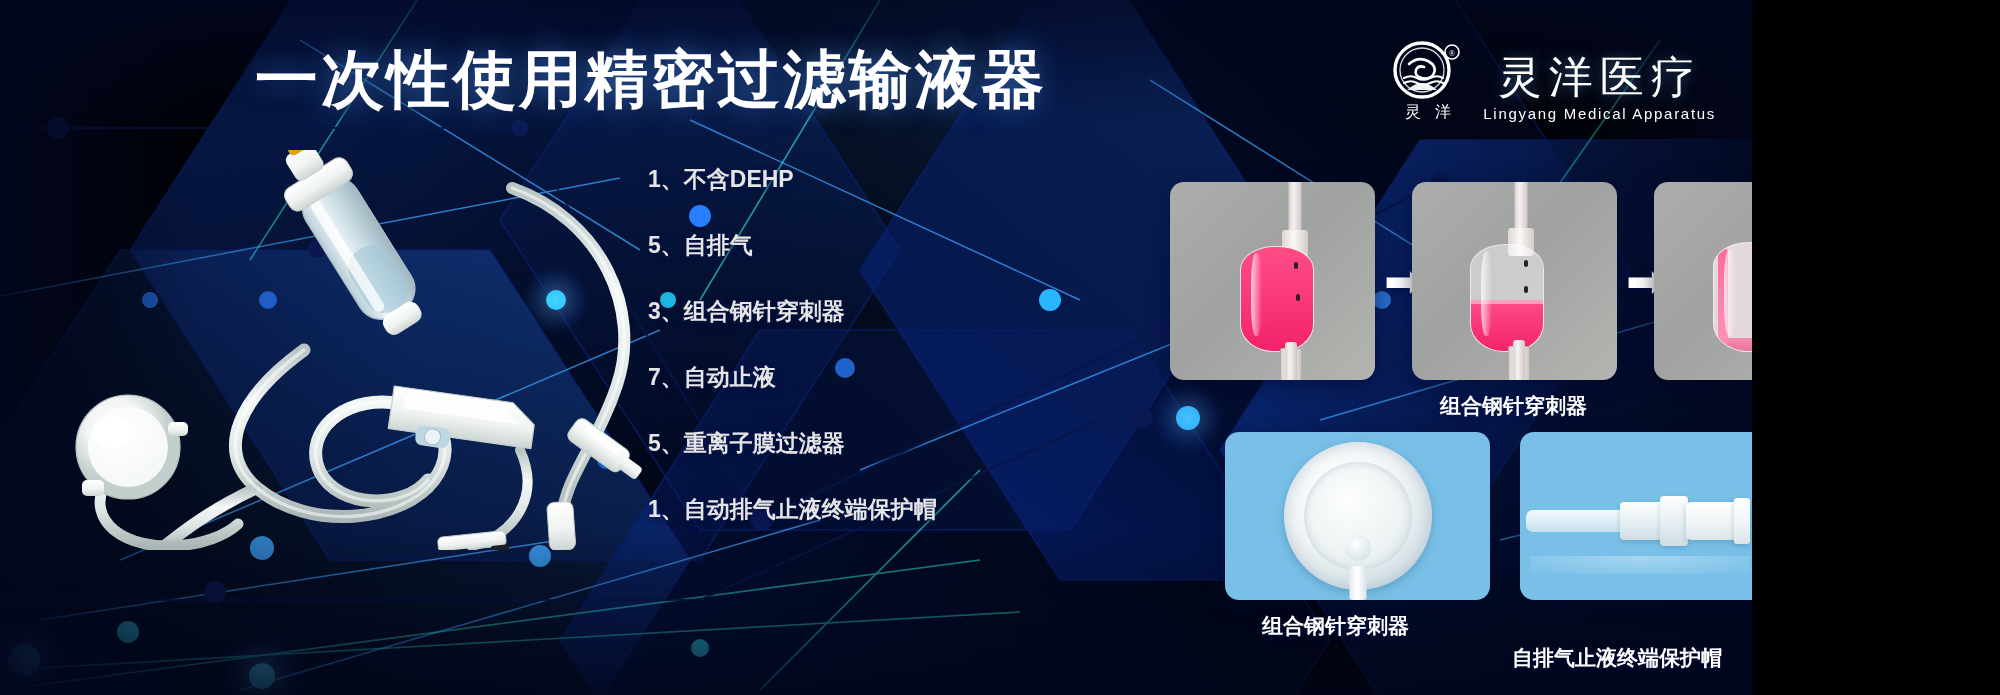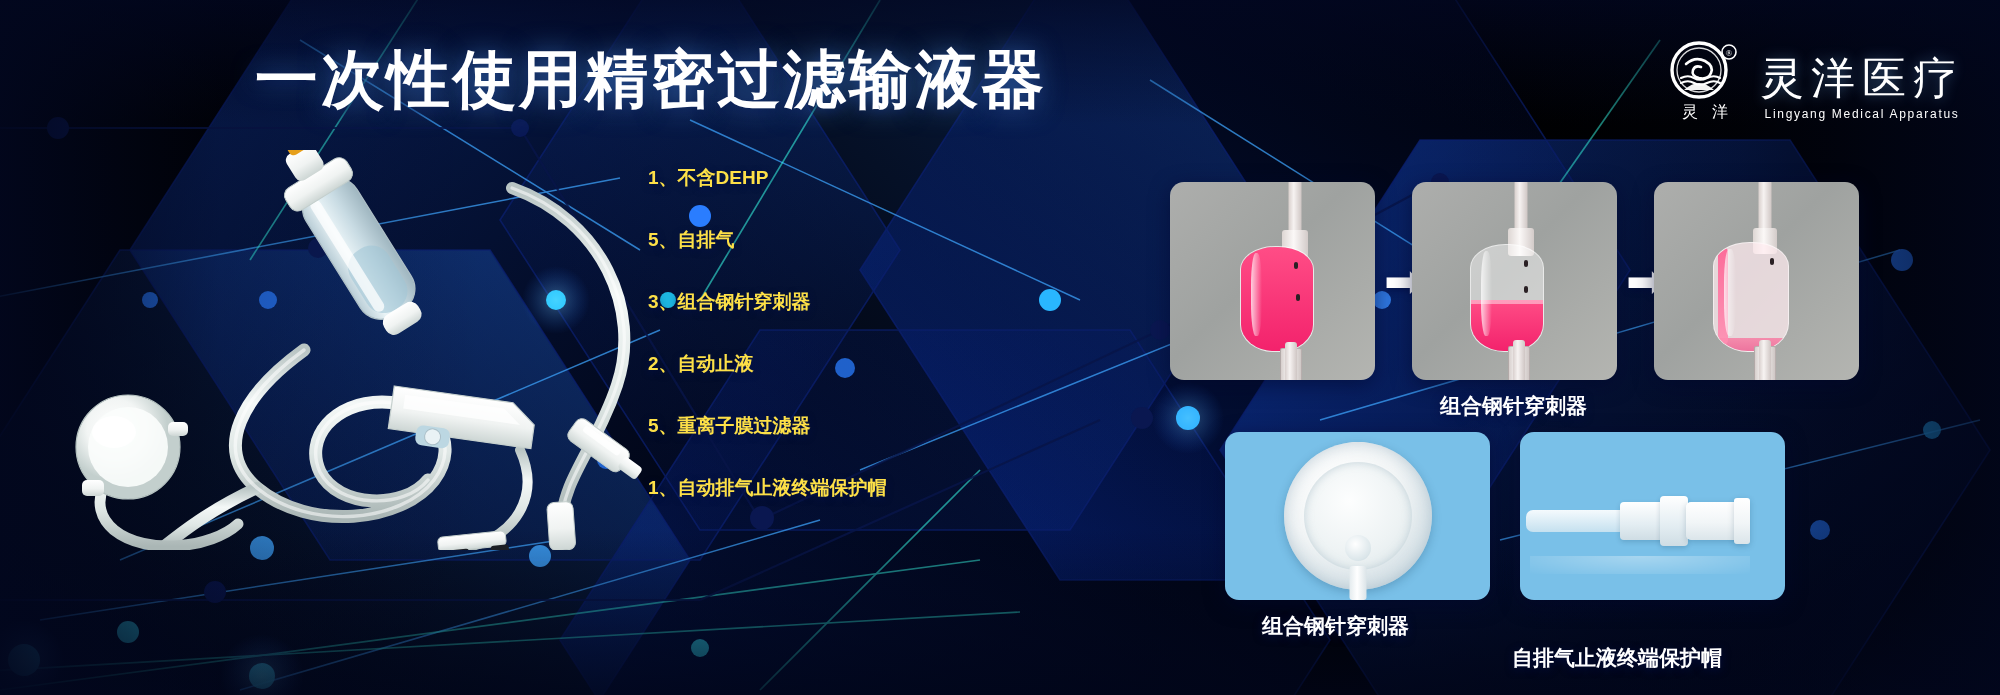--- a/index.html
+++ b/index.html
@@ -1,19 +1,19 @@
 <!DOCTYPE html>
 <html><head>
 <meta charset="utf-8">
 <style>
   html,body{margin:0;padding:0;background:#000;}
   body{font-family:"Liberation Sans","DejaVu Sans",sans-serif;}
 
   #banner{
-    position:relative;width:2000px;height:695px;overflow:hidden;
+    position:relative;width:1752px;height:695px;overflow:hidden;
     background:
       radial-gradient(ellipse 900px 560px at 33% 46%, rgba(26,96,255,.95) 0%, rgba(14,62,210,.55) 42%, rgba(6,26,120,0) 72%),
       radial-gradient(ellipse 780px 520px at 72% 30%, rgba(18,70,230,.60) 0%, rgba(8,32,140,0) 70%),
       linear-gradient(160deg,#071martin 0%,#05123f 0%, #071a52 22%, #0a2f9e 50%, #061a62 78%, #030c2e 100%);
   }
   .hexfill{
     position:absolute;inset:0;pointer-events:none;
   }
   .vignette{
     position:absolute;inset:0;pointer-events:none;
@@ -31,26 +31,26 @@
     letter-spacing:3px;white-space:nowrap;
     text-shadow:0 0 26px rgba(90,170,255,.55), 0 3px 10px rgba(0,10,60,.85);
   }
 
   
   #brand{position:absolute;right:36px;top:38px;display:flex;align-items:center;gap:18px;}
   #brand-mark{position:relative;width:76px;height:84px;flex:0 0 auto;}
   #brand-text{display:flex;flex-direction:column;align-items:center;margin-top:16px;}
   #brand-cn{font-size:44px;font-weight:400;color:#fff;letter-spacing:7px;line-height:1.05;
             text-shadow:0 0 14px rgba(120,190,255,.45);}
-  #brand-en{font-size:12px;color:#fff;letter-spacing:1.7px;margin-top:5px;white-space:nowrap;}
+  #brand-en{font-size:15px;color:#fff;letter-spacing:1.7px;margin-top:5px;white-space:nowrap;}
 
   
   #features{position:absolute;left:648px;top:168px;width:330px;}
   .feat{
-    color:#fde047;font-size:19px;font-weight:700;line-height:1;
+    color:#e5e5e5;font-size:23px;font-weight:700;line-height:1;
     margin-bottom:43px;white-space:nowrap;
     text-shadow:0 2px 7px rgba(0,14,70,.9);
   }
   .feat:last-child{margin-bottom:0;}
 
   
   #product{position:absolute;left:42px;top:150px;width:620px;height:400px;pointer-events:none;}
 
   
   .card{
@@ -257,21 +257,21 @@
     <div id="brand-text">
       <div id="brand-cn">灵洋医疗</div>
       <div id="brand-en">Lingyang Medical Apparatus</div>
     </div>
   </div>
 
   <div id="features">
     <div class="feat">1、不含DEHP</div>
     <div class="feat">5、自排气</div>
     <div class="feat">3、组合钢针穿刺器</div>
-    <div class="feat">2、自动止液</div>
+    <div class="feat">7、自动止液</div>
     <div class="feat">5、重离子膜过滤器</div>
     <div class="feat">1、自动排气止液终端保护帽</div>
   </div>
 
   <div id="product">
     <svg width="620" height="400" viewBox="0 0 620 400">
       <defs>
         <linearGradient id="tubeg" x1="0" y1="0" x2="0" y2="1">
           <stop offset="0" stop-color="#b9c5c4"></stop>
           <stop offset=".32" stop-color="#f4f8f7"></stop>

